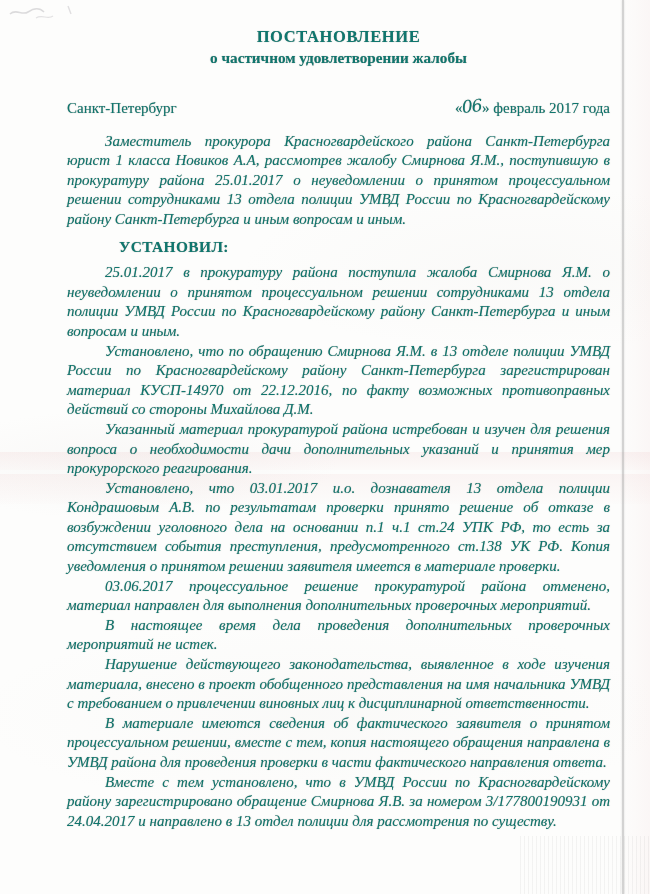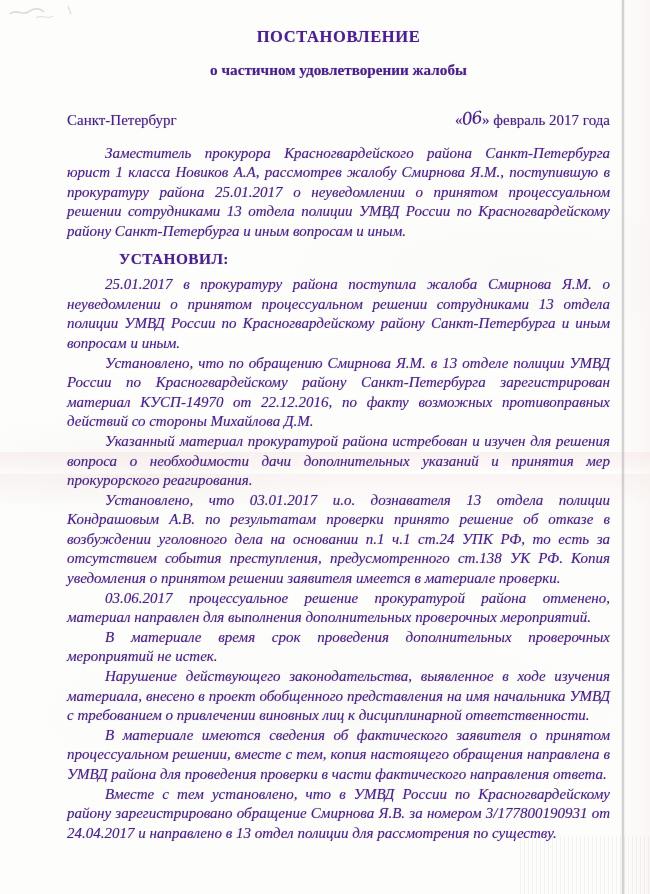--- a/index.html
+++ b/index.html
@@ -7,21 +7,21 @@
     background: #e9e9e9;
     font-family: "Liberation Serif", "DejaVu Serif", serif;
   }
   .page {
     position: relative;
     width: 650px;
     height: 894px;
     margin: 0 auto;
     background: #fdfdfc;
     overflow: hidden;
-    color: #4c1d95;
+    color: #0f766e;
   }
   
   .page::before {
     content: "";
     position: absolute; inset: 0;
     background:
       radial-gradient(ellipse 300px 80px at 20% 52%, rgba(210,200,198,0.10), transparent 70%),
       radial-gradient(ellipse 400px 120px at 80% 30%, rgba(215,210,205,0.08), transparent 70%),
       radial-gradient(ellipse 500px 140px at 50% 80%, rgba(210,205,200,0.07), transparent 70%);
     pointer-events: none;
@@ -37,21 +37,21 @@
   }
   .title-block { text-align: center; }
   .doc-title {
     margin: 0;
     font-size: 16.5px;
     font-weight: bold;
     letter-spacing: 0.6px;
     line-height: 22px;
   }
   .doc-subtitle {
-    margin: 12px;
+    margin: 0;
     font-size: 15.2px;
     font-weight: bold;
     line-height: 20px;
   }
   .city-date-row {
     display: flex;
     justify-content: space-between;
     align-items: center;
     margin-top: 30px;
     margin-bottom: 13px;
@@ -139,20 +139,20 @@
     <p class="para">Заместитель прокурора Красногвардейского района Санкт-Петербурга юрист 1 класса Новиков А.А, рассмотрев жалобу Смирнова Я.М., поступившую в прокуратуру района 25.01.2017 о неуведомлении о принятом процессуальном решении сотрудниками 13 отдела полиции УМВД России по Красногвардейскому району Санкт-Петербурга и иным вопросам и иным.</p>
 
     <h3 class="resolution-heading">УСТАНОВИЛ:</h3>
 
     <div id="paragraphs-container">
         <p class="para">25.01.2017 в прокуратуру района поступила жалоба  Смирнова Я.М. о неуведомлении о принятом процессуальном решении сотрудниками 13 отдела полиции УМВД России по Красногвардейскому району Санкт-Петербурга и иным вопросам и иным.</p>
         <p class="para">Установлено, что  по обращению Смирнова Я.М. в 13 отделе полиции УМВД России по Красногвардейскому району Санкт-Петербурга зарегистрирован материал КУСП-14970 от 22.12.2016, по факту возможных противоправных действий со стороны Михайлова Д.М.</p>
         <p class="para">Указанный материал прокуратурой района  истребован и изучен для решения вопроса о необходимости дачи дополнительных указаний и принятия мер прокурорского реагирования.</p>
         <p class="para">Установлено, что 03.01.2017 и.о. дознавателя 13 отдела полиции Кондрашовым А.В.  по результатам проверки принято решение об отказе в возбуждении уголовного дела на основании п.1 ч.1 ст.24 УПК РФ, то есть за отсутствием события преступления, предусмотренного ст.138 УК РФ. Копия уведомления о принятом решении заявителя имеется в материале проверки.</p>
         <p class="para">03.06.2017 процессуальное решение прокуратурой района отменено, материал направлен для выполнения дополнительных проверочных мероприятий.</p>
-        <p class="para">В материале время срок проведения дополнительных проверочных мероприятий не истек.</p>
+        <p class="para">В настоящее время дела проведения дополнительных проверочных мероприятий не истек.</p>
         <p class="para">Нарушение действующего законодательства, выявленное в ходе изучения материала, внесено в проект обобщенного представления на имя начальника УМВД с требованием о привлечении виновных лиц к дисциплинарной ответственности.</p>
         <p class="para">В материале имеются сведения об фактического  заявителя о принятом процессуальном решении, вместе с тем, копия настоящего обращения направлена в УМВД района для проведения проверки в части фактического направления ответа.</p>
         <p class="para">Вместе с тем установлено, что в УМВД России по Красногвардейскому району зарегистрировано обращение Смирнова Я.В. за номером 3/177800190931 от 24.04.2017 и направлено в 13 отдел полиции для рассмотрения по существу.</p>
       </div>
 
   </div>
 </div>
 
 </body></html>

